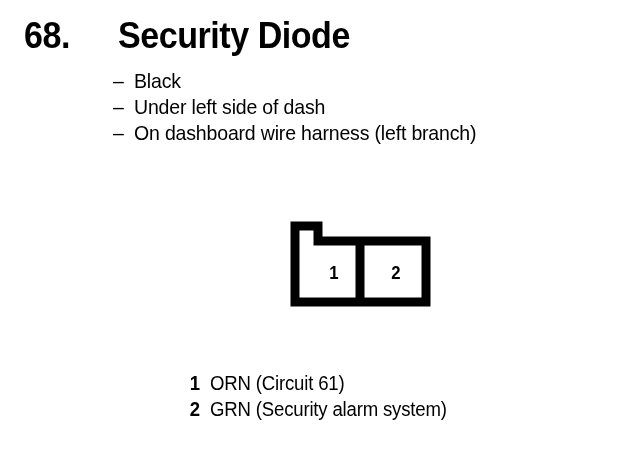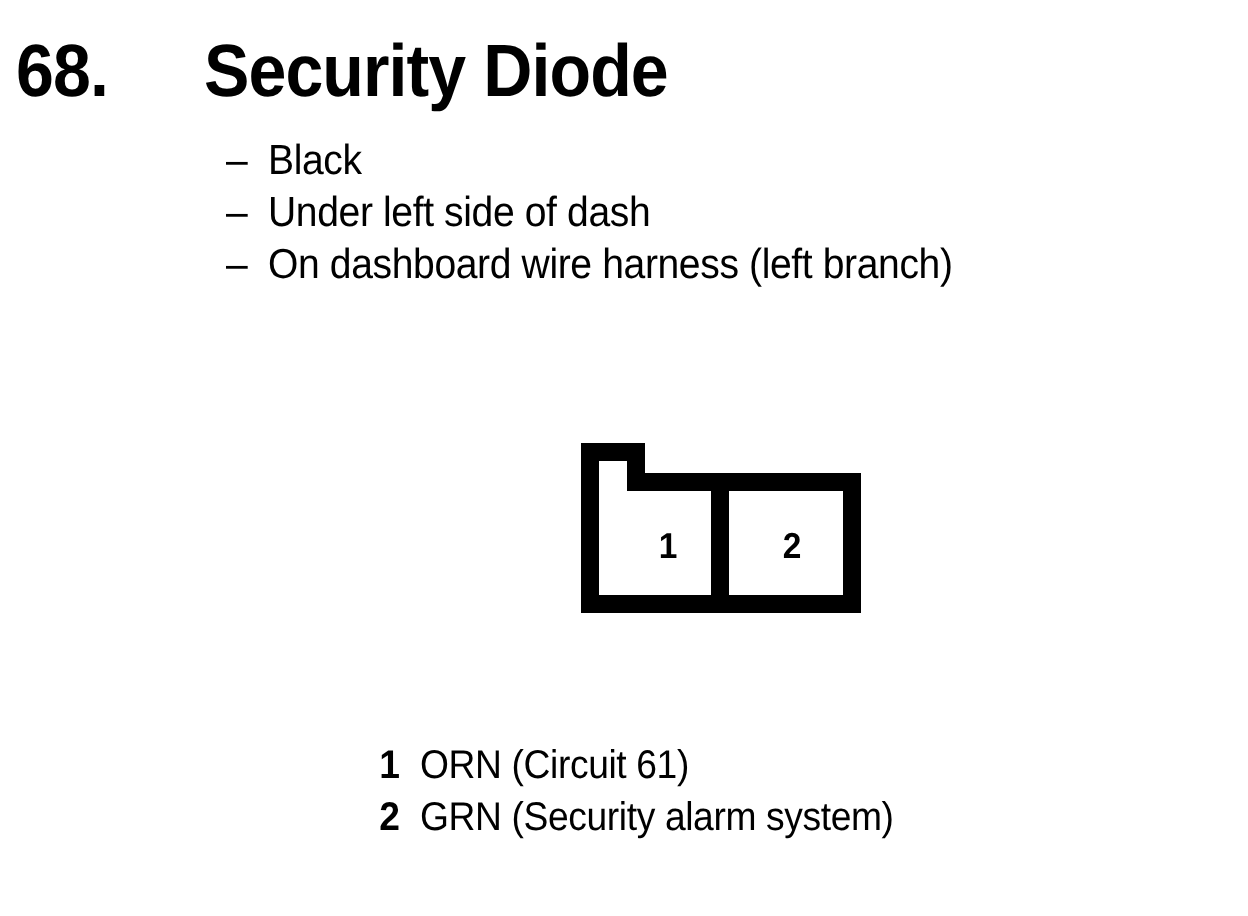--- a/index.html
+++ b/index.html
@@ -14,21 +14,21 @@
     position: relative;
     overflow: hidden;
     font-family: "Liberation Sans", "DejaVu Sans", sans-serif;
     color: #000000;
     -webkit-font-smoothing: none;
   }
 
   
   .header {
     position: absolute;
-    left: 8px;
+    left: 24px;
     top: 14px;
     width: 580px;
     height: 46px;
     white-space: nowrap;
   }
   .header-number {
     position: absolute;
     left: 0px;
     top: 0px;
     font-size: 37px;

